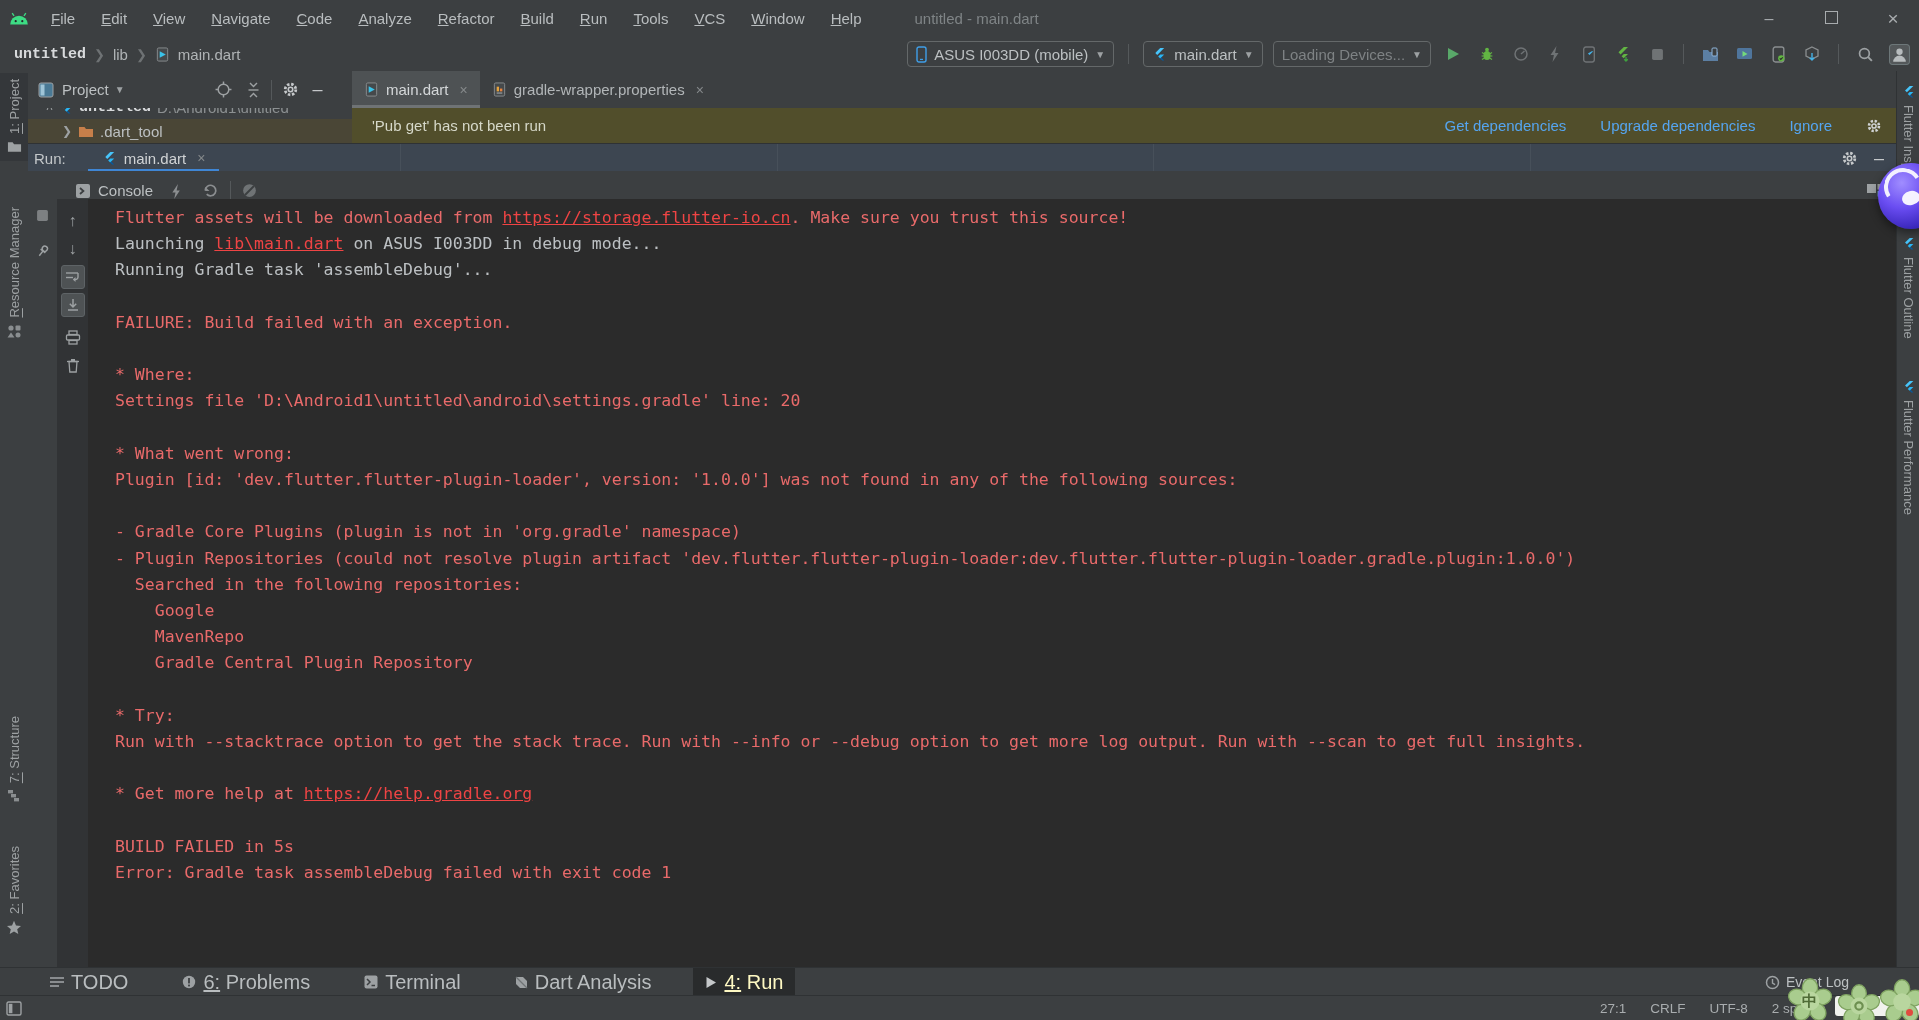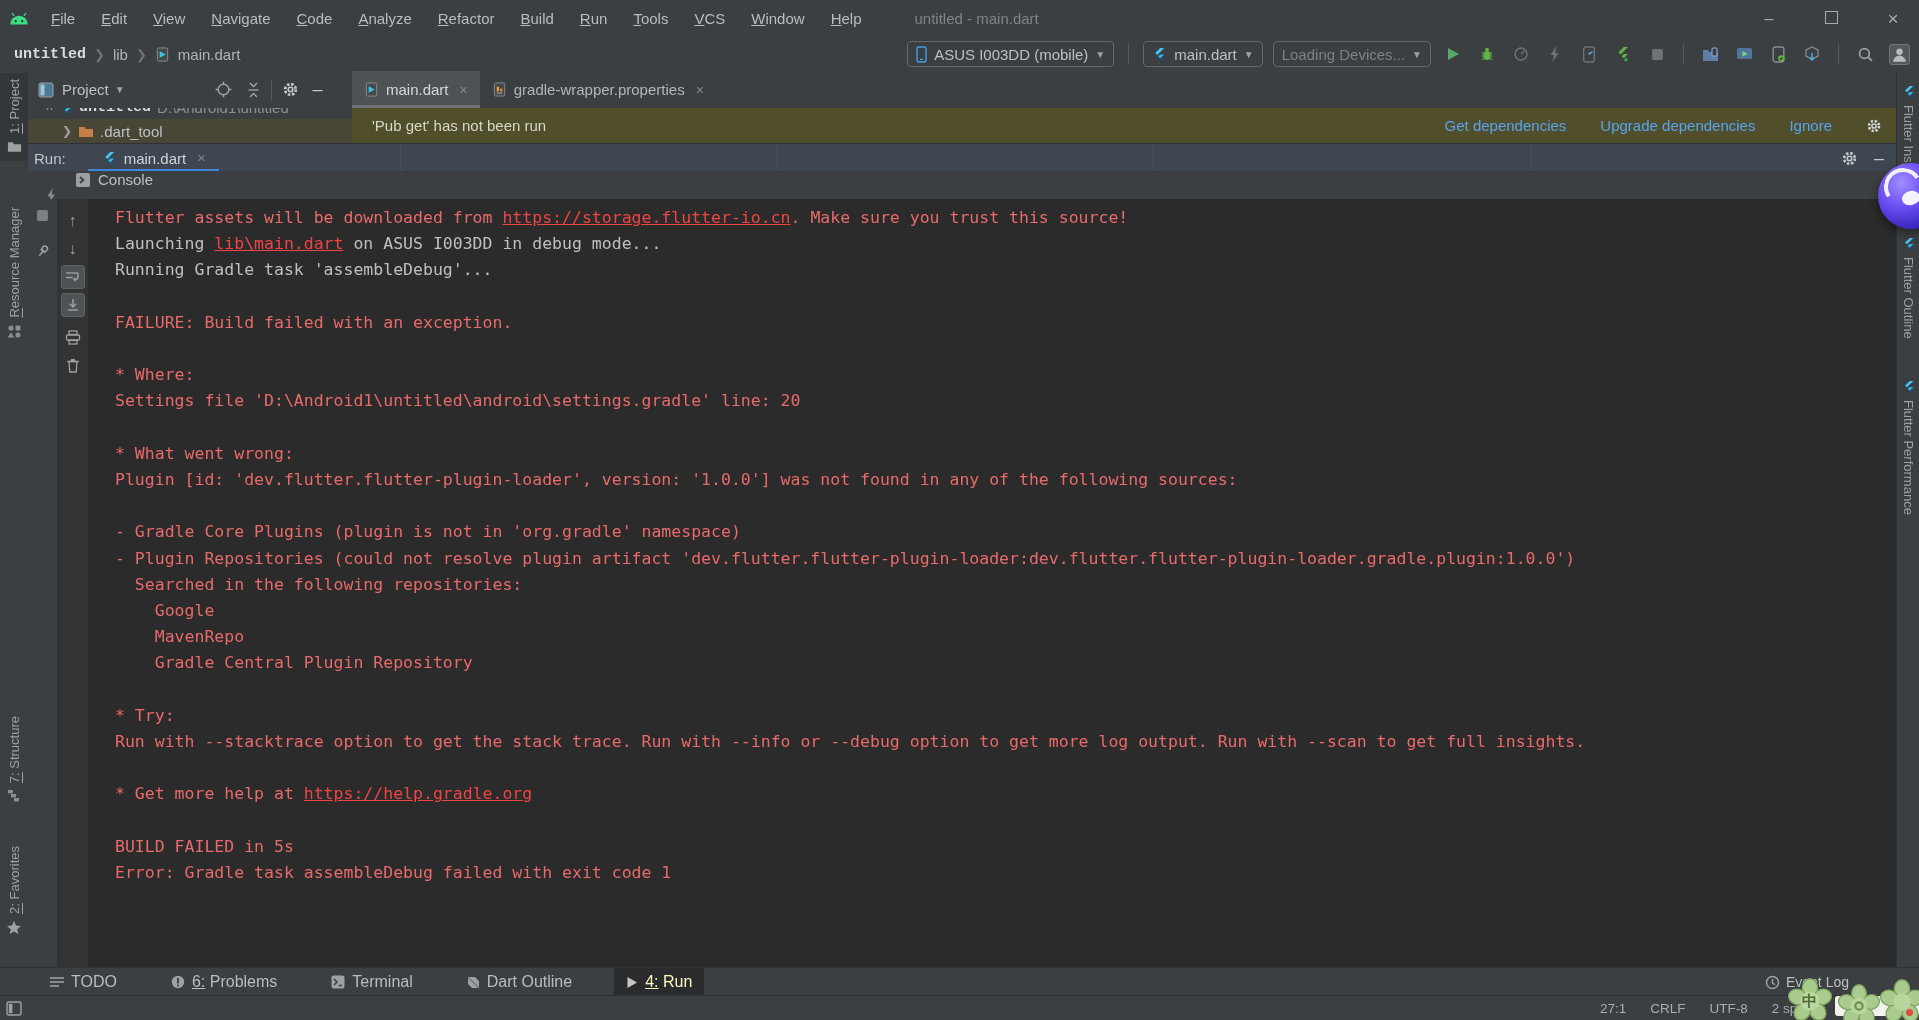--- a/index.html
+++ b/index.html
@@ -67,21 +67,21 @@
   
   #run-header{left:28px;top:143px;width:1868px;height:28px;background:#3d4651;border-top:1px solid #2f3234;
               display:flex;align-items:center;}
   #run-label{color:#c3c7c9;padding-left:6px;}
   #run-tab{position:relative;display:flex;align-items:center;gap:7px;height:100%;padding:0 14px;margin-left:22px;color:#d0d3d5;}
   #run-tab::after{content:"";position:absolute;left:0;right:0;bottom:0;height:3px;background:#3f86d5;}
   .rh-sep{position:absolute;top:0;width:1px;height:28px;background:#47505a;}
   #run-header-icons{margin-left:auto;display:flex;align-items:center;gap:16px;padding-right:12px;}
 
   
-  #console-toolbar{left:28px;top:171px;width:1868px;height:28px;background:#3c3f41;display:flex;align-items:flex-start;flex-direction:column;}
+  #console-toolbar{left:28px;top:171px;width:1868px;height:28px;background:#3c3f41;display:flex;align-items:flex-end;}
   #console-tab{display:flex;align-items:center;gap:7px;margin-left:47px;color:#bcc0c2;}
   .ct-sep{width:1px;height:18px;background:#55595b;margin:0 10px;}
   #ct-right{margin-left:auto;padding-right:12px;}
 
   
   #run-left-col{left:28px;top:199px;width:29px;height:768px;background:#3c3f41;}
   #gutter{left:57px;top:199px;width:31px;height:768px;background:#313335;border-right:1px solid #2f3234;}
   .gicon{width:24px;height:24px;margin:2px auto 4px auto;display:flex;align-items:center;justify-content:center;
          color:#9da1a3;font-size:16px;}
   .gicon.selbox{background:#4e5254;border:1px solid #5e6366;border-radius:3px;box-sizing:border-box;}
@@ -91,21 +91,21 @@
            font-family:"DejaVu Sans Mono",monospace;font-size:16.5px;line-height:26.2px;
            padding:6px 0 0 27px;box-sizing:border-box;}
   .cline{white-space:pre;}
   .seg-err{color:#e96a6a;}
   .seg-txt{color:#bcc0c3;}
   .seg-lnk{color:#ef4444;text-decoration:underline;}
 
   
   #bottom-bar{left:0;top:967px;width:1919px;height:28px;background:#3c3f41;border-top:1px solid #2f3234;
               display:flex;align-items:center;}
-  .bitem{display:flex;align-items:center;gap:7px;padding:0 12px;height:100%;color:#b9bdbf;font-size:16px;}
+  .bitem{display:flex;align-items:center;gap:7px;padding:0 12px;height:100%;color:#b9bdbf;font-size:20px;}
   .bitem .blabel{display:inline-block;}
   .bitem .blabel::first-letter{text-decoration:underline;}
   .bitem.nol .blabel::first-letter{text-decoration:none;}
   .bitem.sel{background:#292b2c;color:#fef9c3;}
   #event-log{margin-left:auto;display:flex;align-items:center;gap:6px;padding-right:70px;color:#bcc0c2;font-size:14px;}
 
   #status-bar{left:0;top:995px;width:1919px;height:25px;background:#3c3f41;border-top:1px solid #2f3234;
               display:flex;align-items:center;color:#a9adaf;font-size:13.5px;}
   #status-right{position:absolute;left:1600px;top:0;height:25px;display:flex;align-items:center;gap:24px;}
 
@@ -637,21 +637,21 @@
       </span>
       <span class="blabel">Terminal</span>
     </div>
     <div class="bitem nol" style="margin-left:30px">
       <span class="ico">
         <svg width="13" height="13" viewBox="0 0 13 13">
             <path d="M1 1h7l4 4v7H5L1 8z" fill="#9da1a3"></path>
             <path d="M1 1l11 11" stroke="#6f7375" stroke-width="1.2"></path>
           </svg>
       </span>
-      <span class="blabel">Dart Outline</span>
+      <span class="blabel">Dart Analysis</span>
     </div>
     <div class="bitem sel" style="margin-left:30px">
       <span class="ico">
         <svg width="12" height="13" viewBox="0 0 12 13">
             <path d="M1.5 1l9.5 5.5L1.5 12z" fill="#c5c8ca"></path>
           </svg>
       </span>
       <span class="blabel">4: Run</span>
     </div>
     <div id="event-log">

